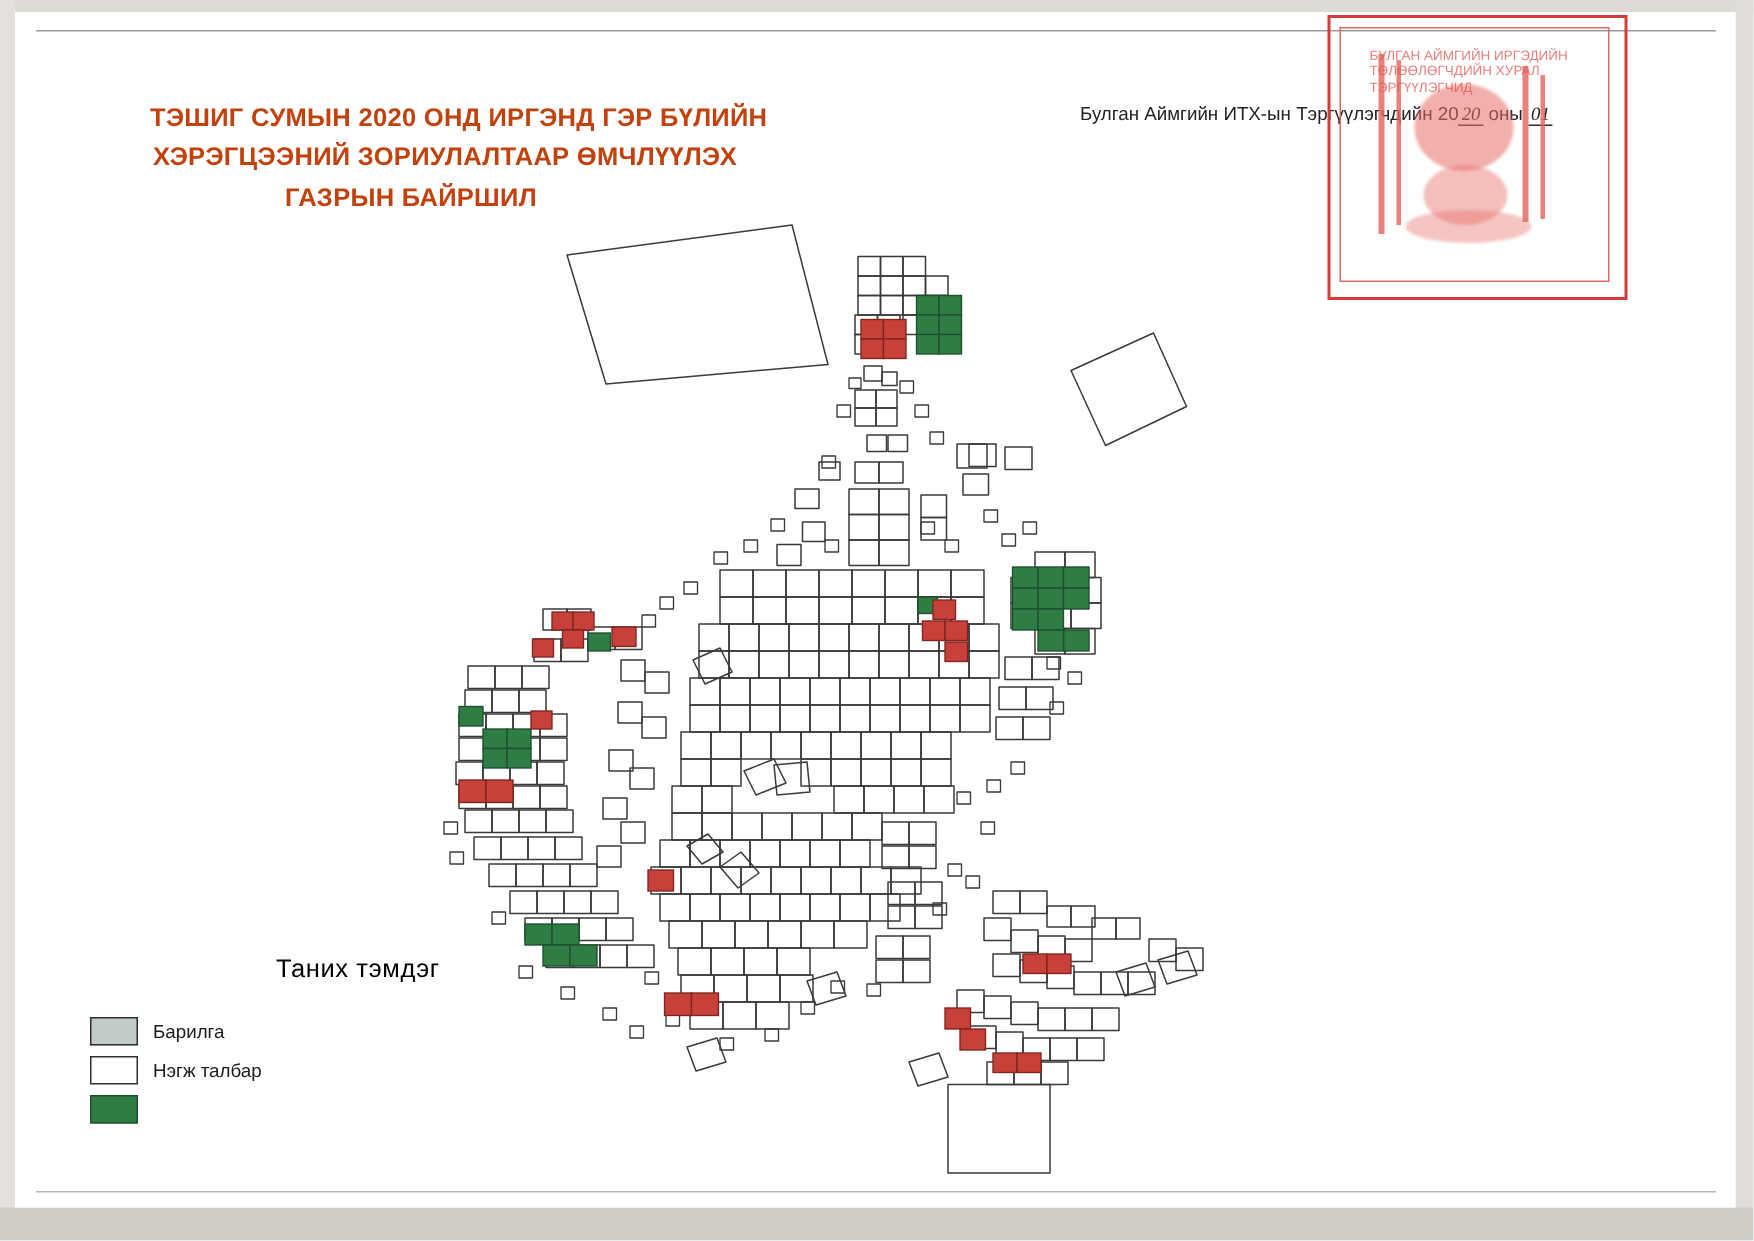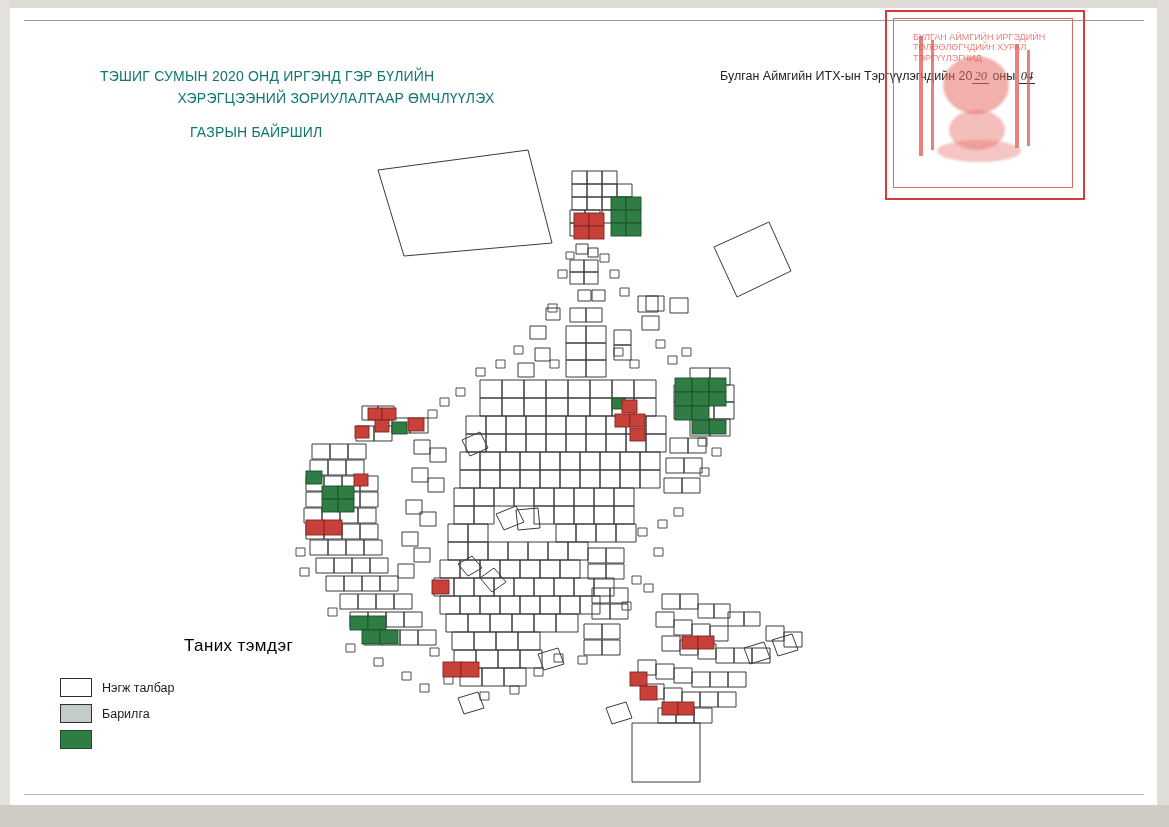--- a/index.html
+++ b/index.html
@@ -59,29 +59,29 @@
     left: 14px; bottom: 10px;
     width: 1120px; height: 1px;
     background: #b5b5b5;
   }
 
   
   .map-title {
     position: absolute;
     left: 100px; top: 66px;
     width: 470px;
-    font-size: 14px;
-    font-weight: normal;
-    color: #0f766e;
+    font-size: 17px;
+    font-weight: bold;
+    color: #c2410c;
     line-height: 1.55;
     letter-spacing: 0.2px;
   }
   .map-title div { white-space: nowrap; }
-  .map-title .l2 { padding-left: 2px; text-align: center; }
-  .map-title .l3 { padding-left: 90px; margin-top: 13px; }
+  .map-title .l2 { padding-left: 2px; }
+  .map-title .l3 { padding-left: 90px; }
 
   
   .approval {
     position: absolute;
     left: 720px; top: 66px;
     width: 380px;
     font-size: 12.5px;
     color: #232323;
     line-height: 1.65;
   }
@@ -627,46 +627,46 @@
   </svg>
 
   <div class="map-title">
     <div class="l1">ТЭШИГ СУМЫН 2020 ОНД ИРГЭНД ГЭР БҮЛИЙН</div>
     <div class="l2">ХЭРЭГЦЭЭНИЙ  ЗОРИУЛАЛТААР ӨМЧЛҮҮЛЭХ</div>
     <div class="l3">ГАЗРЫН БАЙРШИЛ</div>
   </div>
 
   <div class="approval">
     <div class="row">
-      <span>Булган Аймгийн ИТХ-ын Тэргүүлэгчдийн 20</span><span class="hand">20</span><span> оны </span><span class="hand">04</span>
+      <span>Булган Аймгийн ИТХ-ын Тэргүүлэгчдийн 20</span><span class="hand">20</span><span> оны </span><span class="hand">01</span>
     </div>
   </div>
 
   <div class="stamp">
     <div class="outer"></div>
     <div class="inner"></div>
     <div class="bar" style="left:34px; top:26px; width:4px; height:120px;"></div>
     <div class="bar" style="left:46px; top:30px; width:3px; height:110px;"></div>
     <div class="bar" style="left:130px; top:34px; width:4px; height:104px;"></div>
     <div class="bar" style="left:142px; top:40px; width:3px; height:96px;"></div>
     <div class="smudge" style="left:58px; top:46px; width:66px; height:58px;"></div>
     <div class="smudge" style="left:64px; top:100px; width:56px; height:40px; opacity:0.45;"></div>
     <div class="smudge" style="left:52px; top:130px; width:84px; height:22px; opacity:0.4;"></div>
     <div class="blob">БУЛГАН АЙМГИЙН ИРГЭДИЙН ТӨЛӨӨЛӨГЧДИЙН ХУРАЛ ТЭРГҮҮЛЭГЧИД</div>
   </div>
 
   <div class="legend">
     <div class="legend-title">Таних тэмдэг</div>
     <div class="legend-rows">
       <div class="legend-row">
+        <span class="swatch" style="background:#c3ccc6;"></span>
+        <span class="legend-label">Барилга</span>
+      </div>
+      <div class="legend-row">
         <span class="swatch" style="background:#ffffff;"></span>
         <span class="legend-label">Нэгж талбар</span>
-      </div>
-      <div class="legend-row">
-        <span class="swatch" style="background:#c3ccc6;"></span>
-        <span class="legend-label">Барилга</span>
       </div>
       <div class="legend-row">
         <span class="swatch" style="background:#2f7d45; border-color:#1d4f2c;"></span>
       </div>
     </div>
   </div>
 </div>
 
 </body></html>

